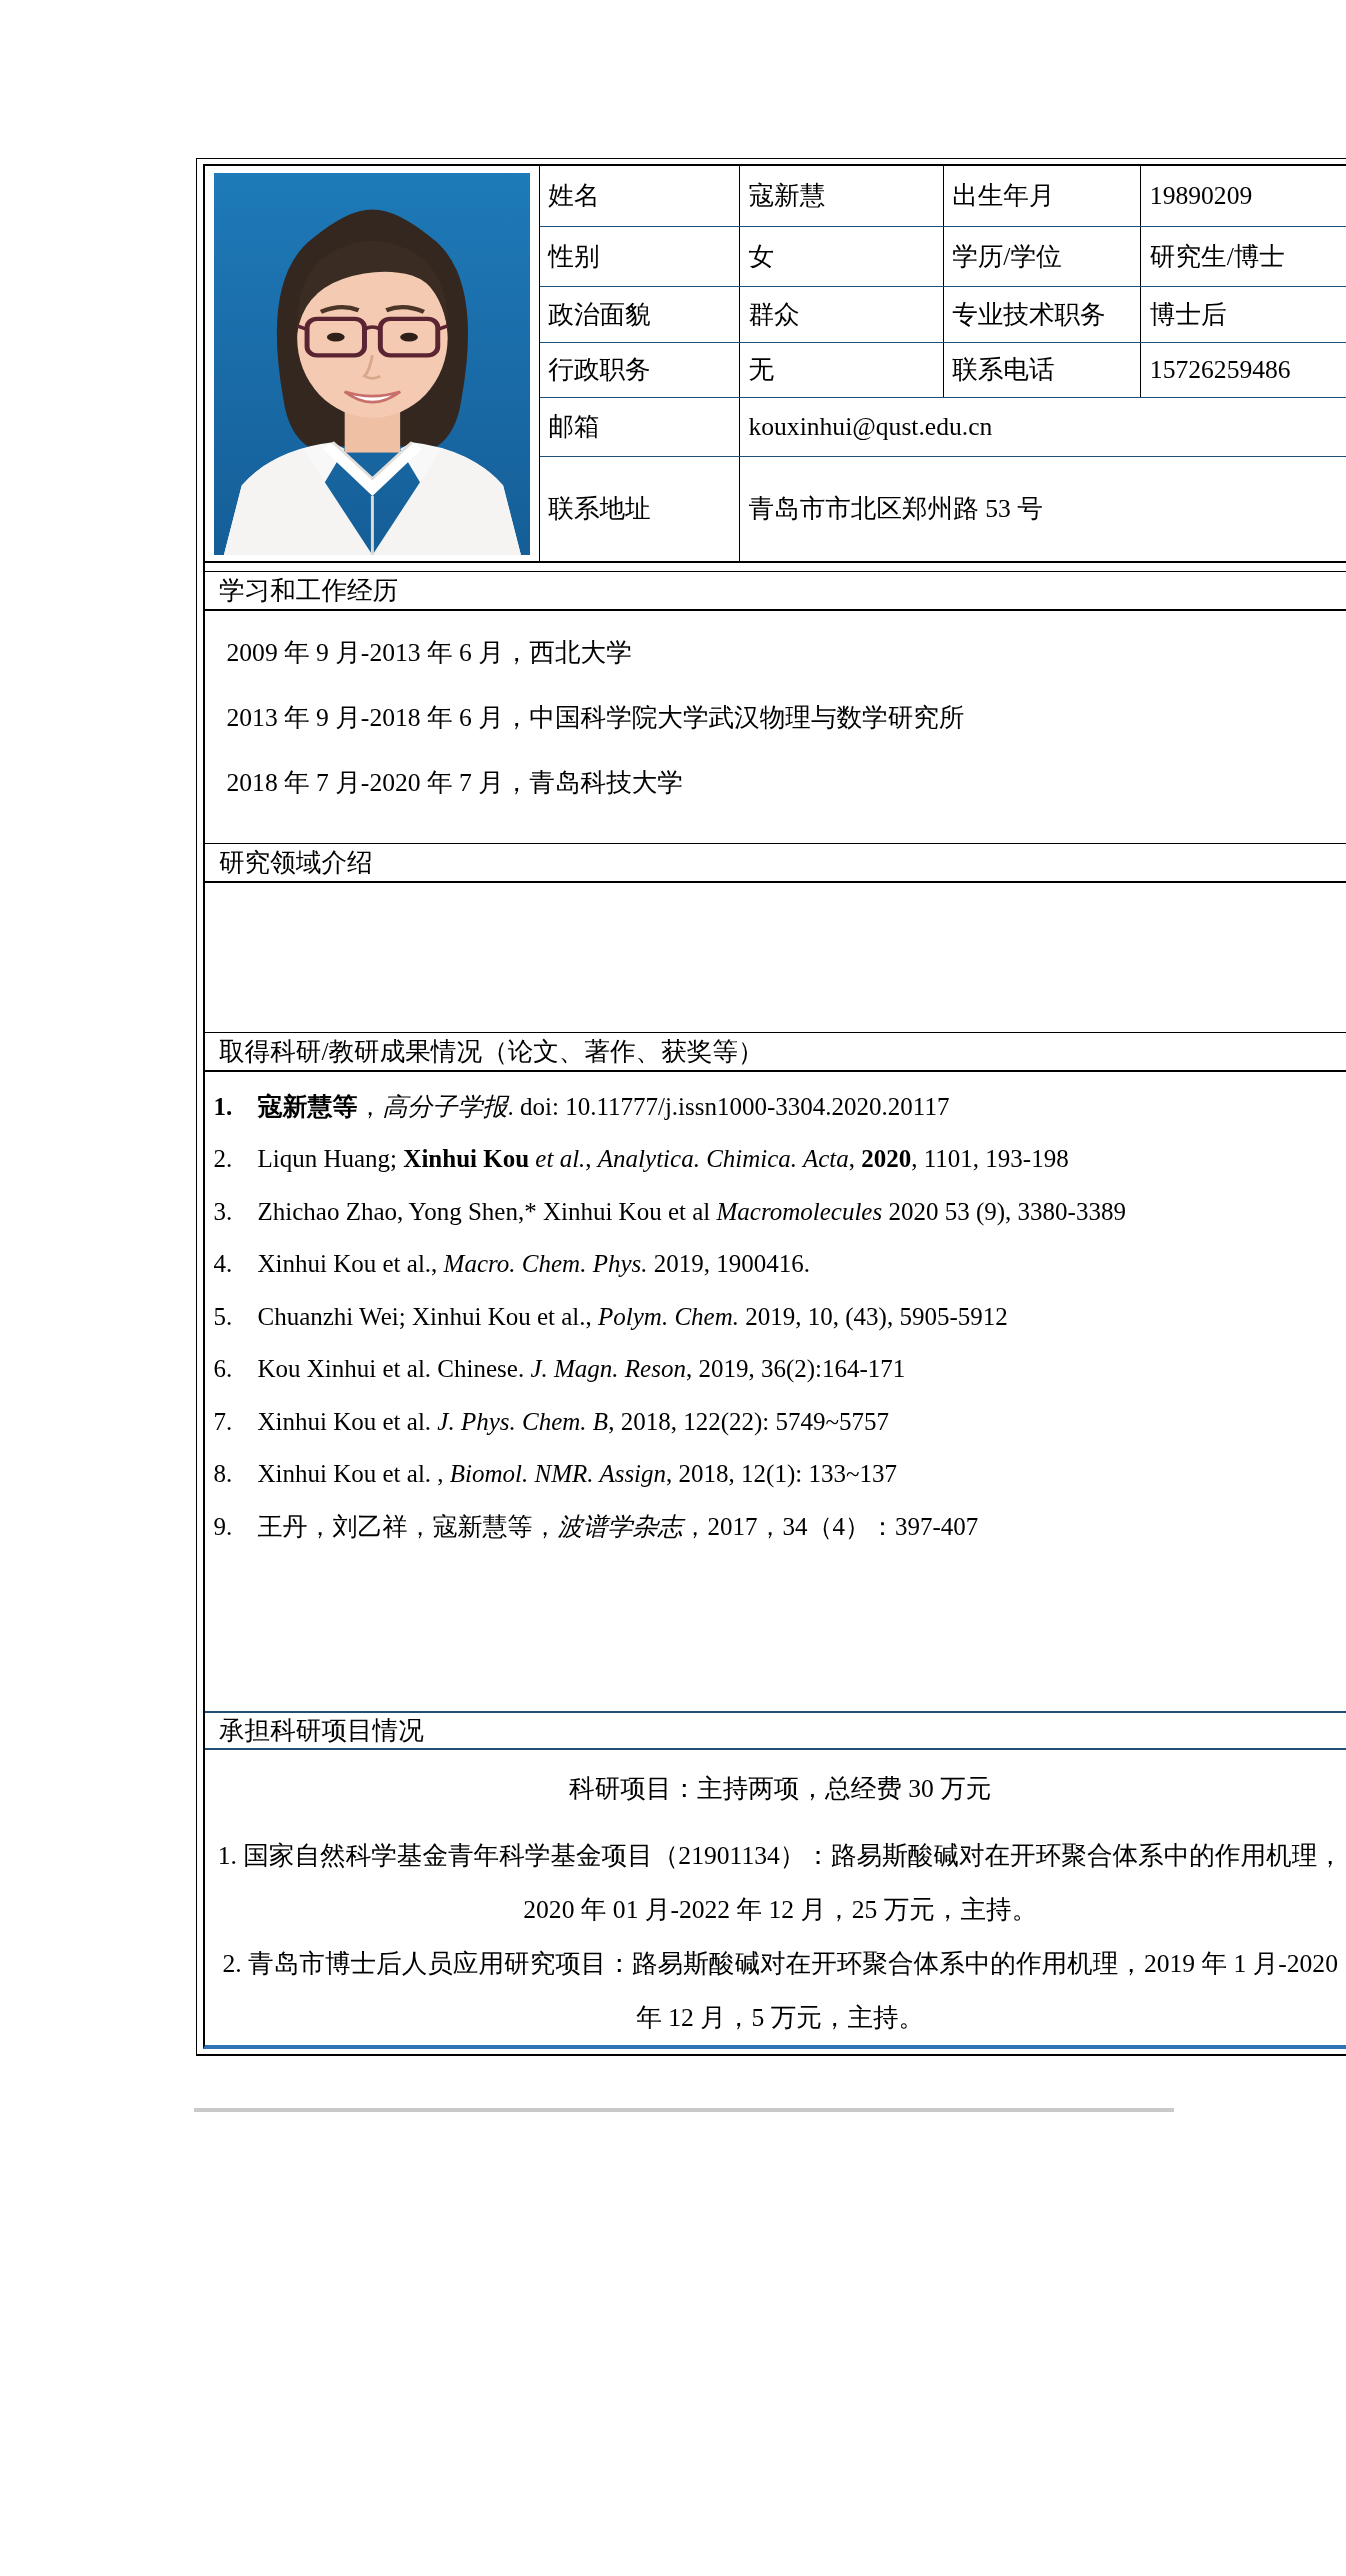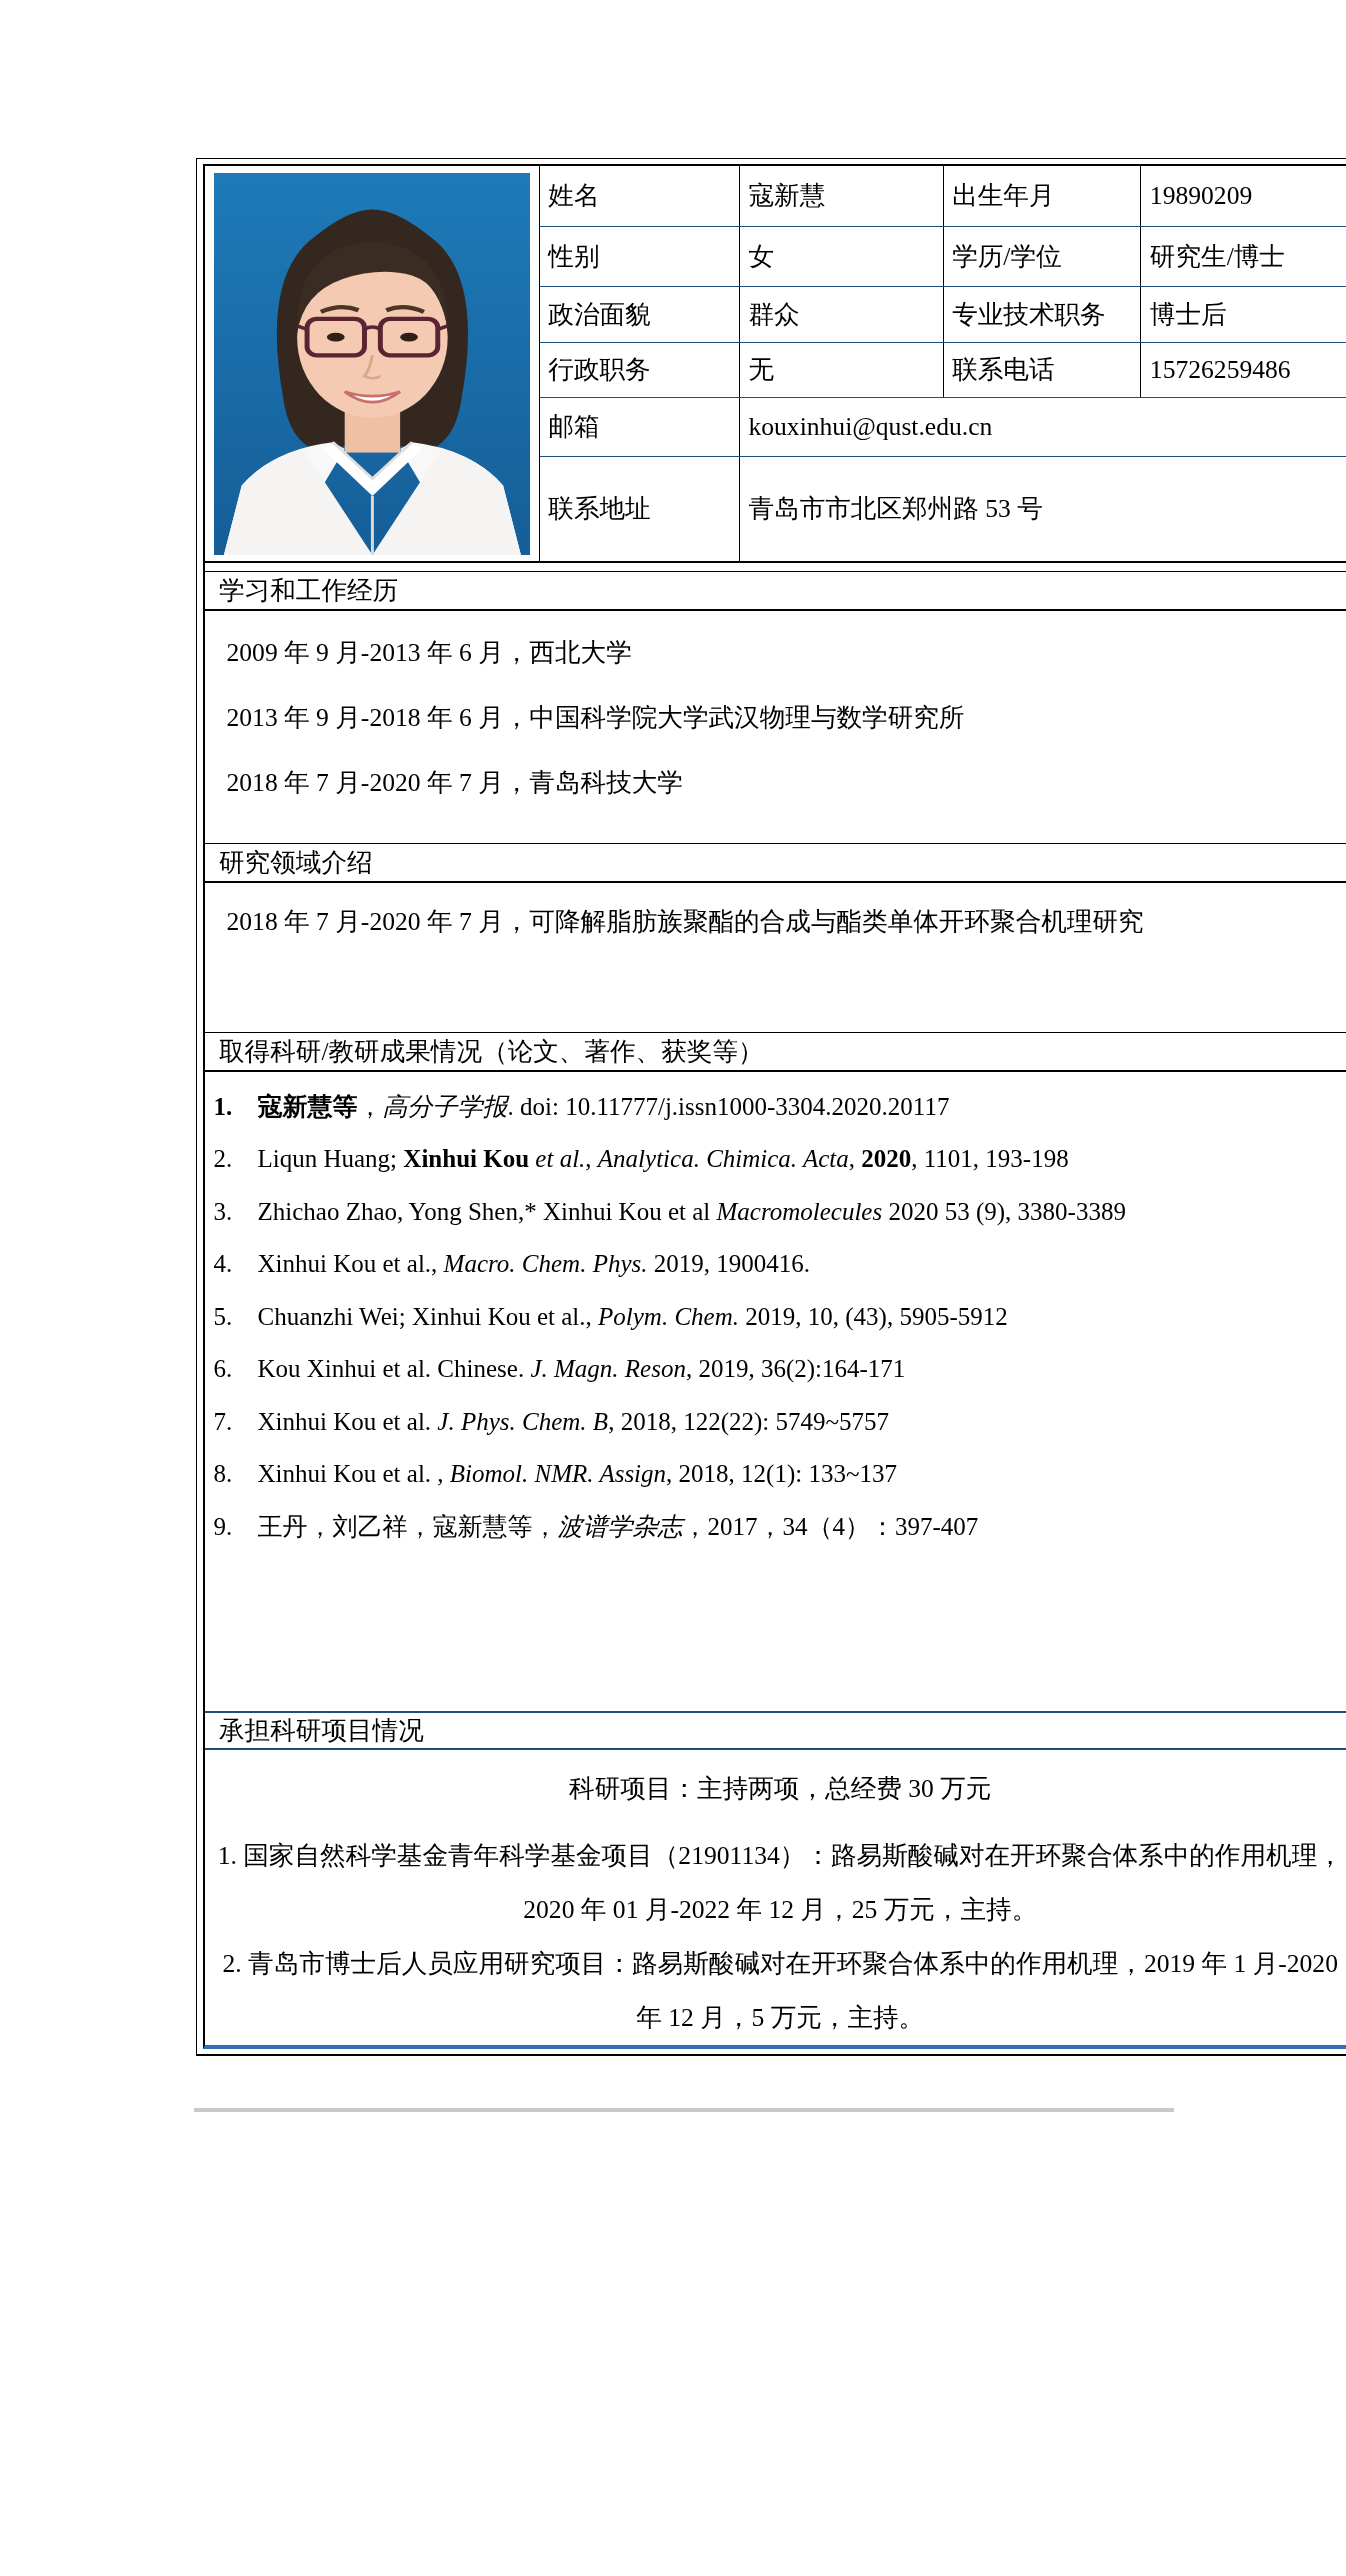--- a/index.html
+++ b/index.html
@@ -205,21 +205,20 @@
             <p class="line proj-item">2009 年 9 月-2013 年 6 月，西北大学</p>
             <p class="line proj-item">2013 年 9 月-2018 年 6 月，中国科学院大学武汉物理与数学研究所</p>
             <p class="line proj-item">2018 年 7 月-2020 年 7 月，青岛科技大学</p>
           </div>
 
         <div class="sec-divider"></div>
         <div class="sec-header">
           <span>研究领域介绍</span>
         </div>
         <div class="sec-body" id="field-body">
-            <p class="line"><span>2018 年 7 月-2020 年 7 月，可降解脂肪族聚酯的合成与酯类单体开环聚合机理研究</span></p>
           </div>
 
         <div class="sec-divider"></div>
         <div class="sec-header">
           <span>取得科研/教研成果情况（论文、著作、获奖等）</span>
         </div>
         <div class="sec-body" id="pub-body">
             <div class="pub-item">
               <span class="pub-num b">1.</span>
               <span class="pub-text"><span class="b">寇新慧等</span><span>，</span><span class="i">高分子学报</span><span>. doi: 10.11777/j.issn1000-3304.2020.20117</span></span>

